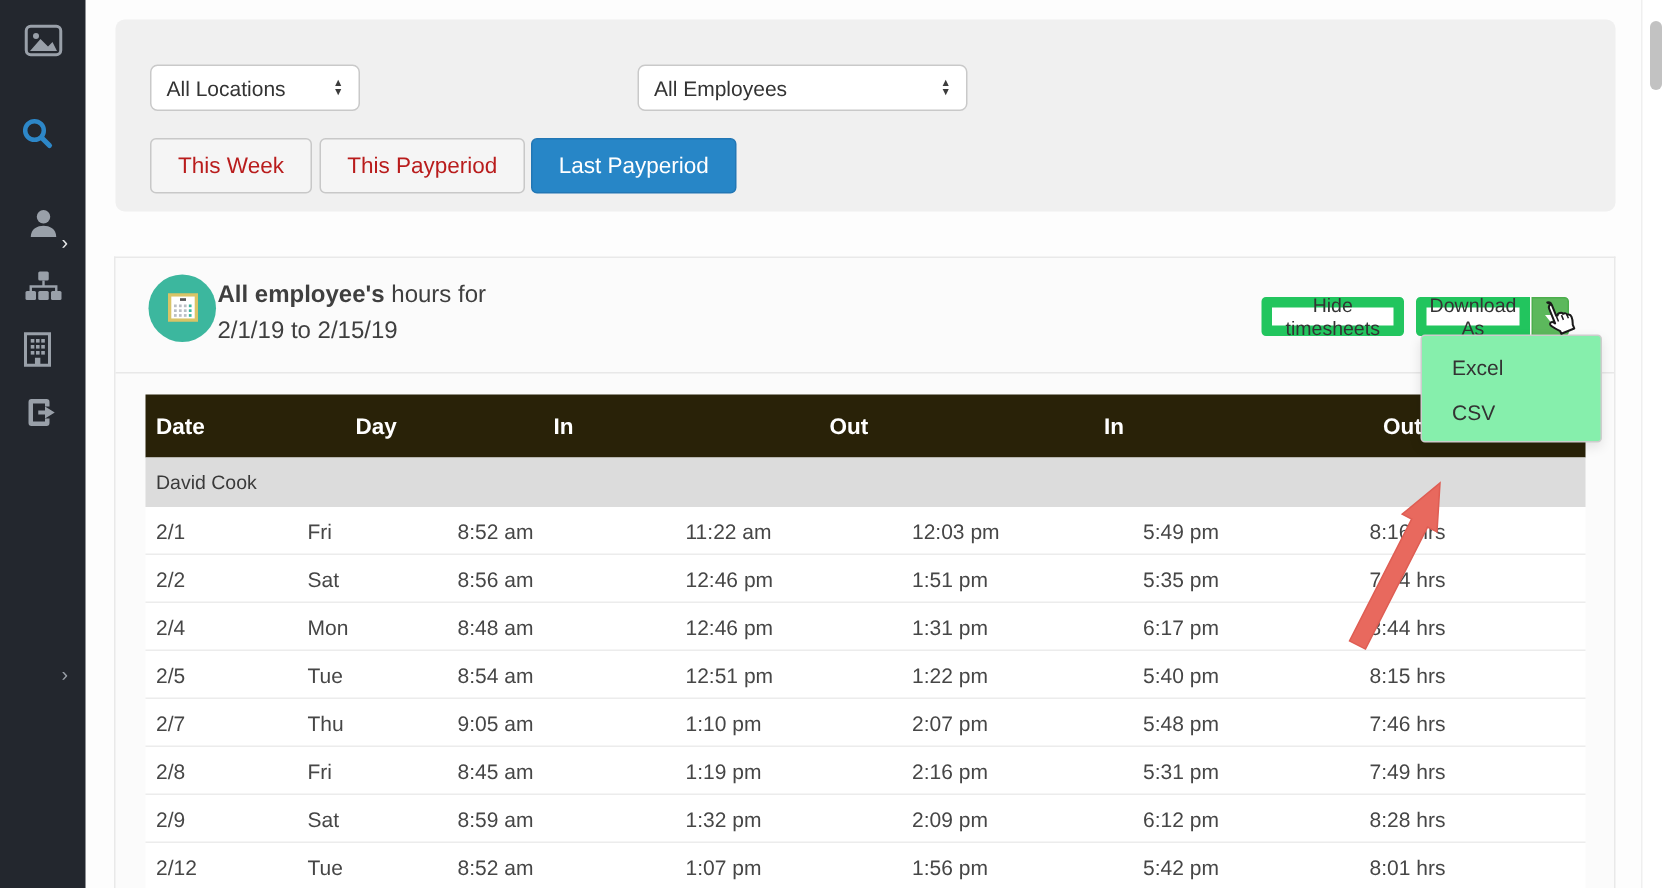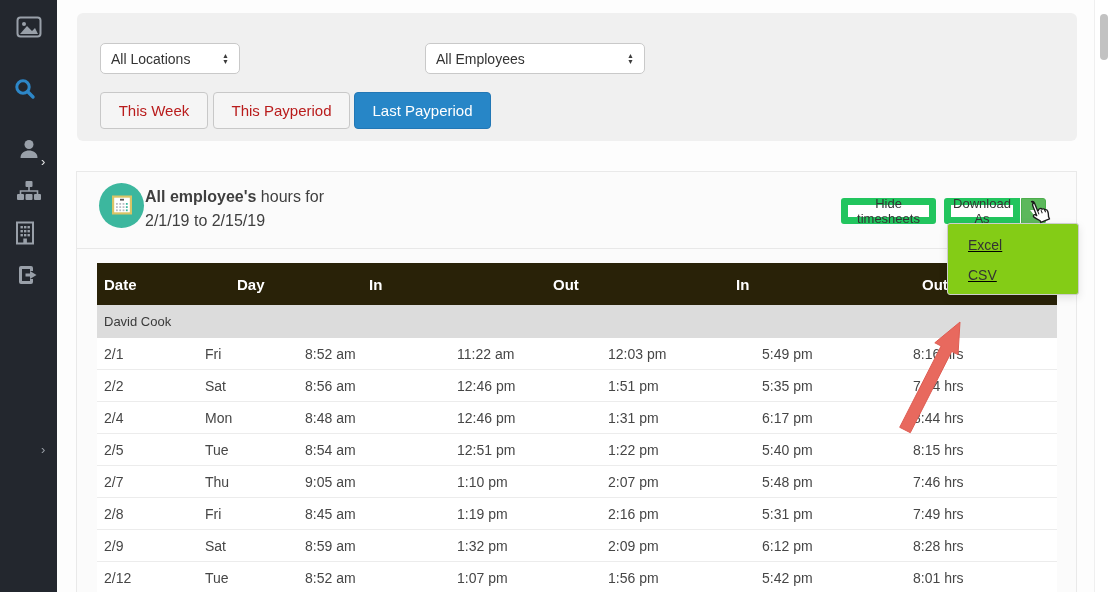--- a/index.html
+++ b/index.html
@@ -42,21 +42,21 @@
   .title-block { position:absolute; left:68px; top:13px; font-size:16px; color:#3f3f3f; line-height:24px; }
   .title-bold { font-weight:bold; }
 
   .mini-btn { position:absolute; top:26px; height:26px; background:#fff; border:7px solid #22c55e; border-radius:3px; font-size:13px; color:#333; display:flex; align-items:center; justify-content:center; cursor:pointer; font-family:"Liberation Sans", sans-serif; }
   .btn-hide { left:764px; width:95px; }
   .btn-download { left:867px; width:76px; border-radius:3px 0 0 3px; }
   .btn-caret { position:absolute; left:944px; top:26px; width:25px; height:26px; background:#5cb85c; border:1px solid #4cae4c; border-radius:0 3px 3px 0; display:flex; align-items:center; justify-content:center; cursor:pointer; }
   .btn-caret .caret { width:0; height:0; border-left:4px solid transparent; border-right:4px solid transparent; border-top:5px solid #fff; margin-top:2px; }
 
   
-  .dl-menu { position:absolute; left:947px; top:223px; width:132px; height:72px; background:#84cc16; border:1px solid #cdcdcd; border-radius:3px; box-shadow:0 3px 8px rgba(0,0,0,.10); z-index:50; padding-top:6px;text-decoration:underline; }
+  .dl-menu { position:absolute; left:947px; top:223px; width:121px; height:72px; background:#86efac; border:1px solid #cdcdcd; border-radius:3px; box-shadow:0 3px 8px rgba(0,0,0,.10); z-index:50; padding-top:6px; }
   .dl-item { height:30px; display:flex; align-items:center; padding-left:20px; font-size:14px; color:#333; cursor:pointer; }
 
   
   .tsheet { position:absolute; left:97px; top:263px; width:960px; }
   .t-row { display:grid; grid-template-columns:101px 100px 152px 151px 154px 151px auto; align-items:center; padding-left:7px; }
   .t-head { background:#292208; color:#fff; font-weight:bold; font-size:15px; height:42px;gap:32px; }
   .t-group { background:#dcdcdc; color:#3a3a3a; font-size:13px; height:33px; }
   .t-data { background:#fff; border-bottom:1px solid #ececec; color:#464646; font-size:14px; height:32px; }
 
   

